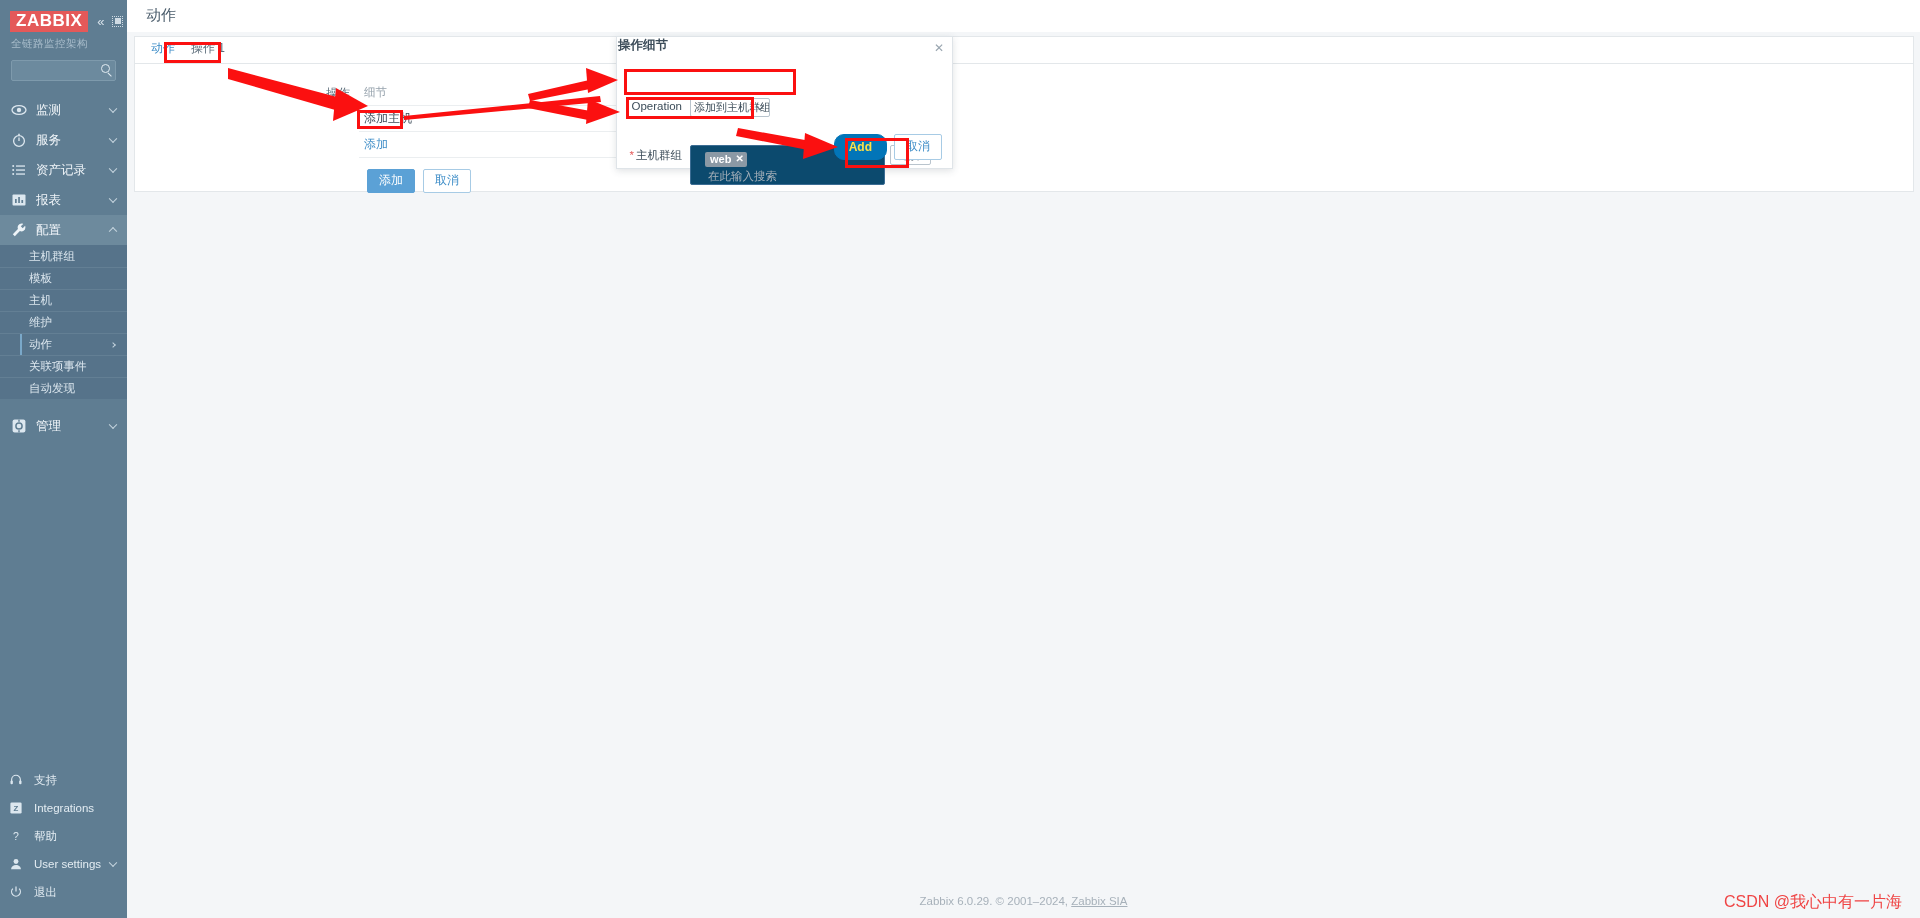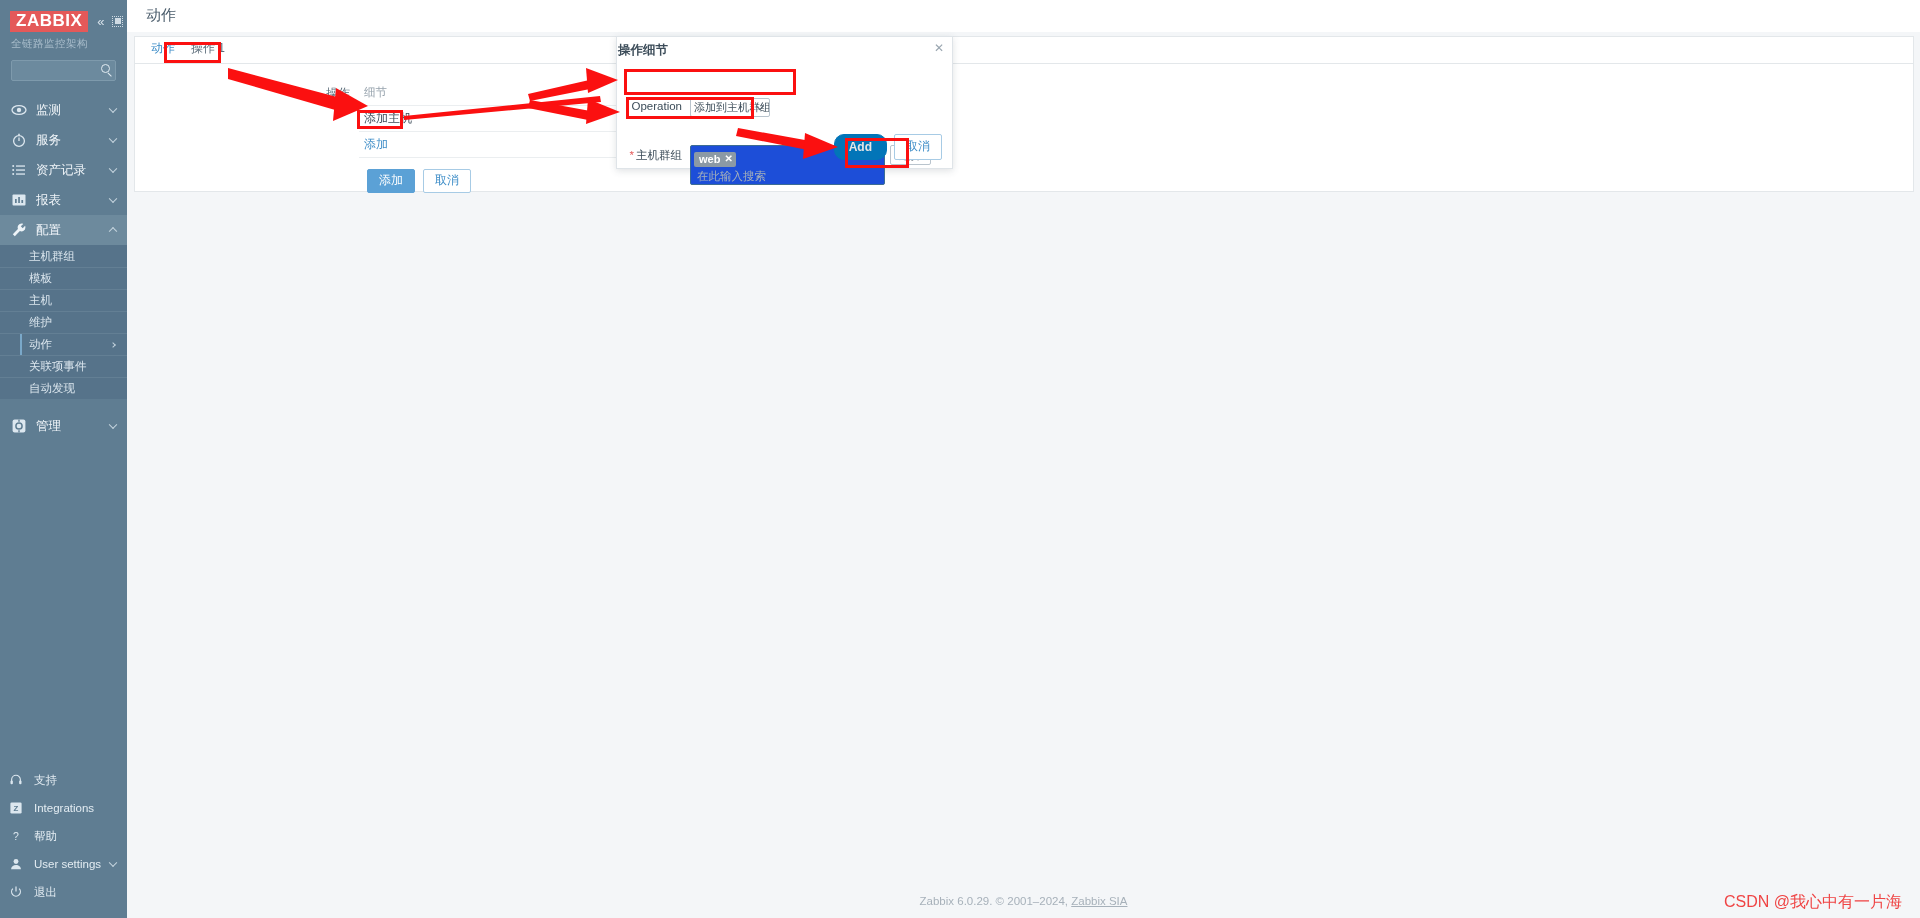--- a/index.html
+++ b/index.html
@@ -199,21 +199,21 @@
   
   .modal {
     position: absolute; left: 616px; top: 36px;
     width: 337px; height: 133px;
     background: #ffffff;
     border: 1px solid #dfe4e8;
     box-shadow: 0 2px 7px rgba(60,76,89,.16);
     z-index: 40;
   }
   .modal-head {
-    height: 27px; display: flex; align-items: center;
+    height: 27px; display: flex; align-items: flex-start;
     padding-left: 1px; position: relative;
   }
   .modal-title { font-size: 12.5px; color: #3c4c59; font-weight: bold; }
   .modal-close {
     position: absolute; right: 8px; top: 5px;
     color: #9aa6b0; font-size: 12px; cursor: pointer; line-height: 1;
   }
   .modal-body { padding: 5px 11px 0 11px; }
   .m-row { display: flex; align-items: flex-start; margin-bottom: 4px; margin-top: 28px; }
   .m-label {
@@ -232,21 +232,21 @@
   .sel-wrap { position: relative; }
   .sel-wrap::after {
     content: ""; position: absolute; right: 7px; top: 6px;
     width: 5px; height: 5px;
     border-right: 1.3px solid #56646f; border-bottom: 1.3px solid #56646f;
     transform: rotate(45deg); pointer-events: none;
   }
   .multiselect {
     width: 195px; min-height: 32px;
     border: 1px solid #3c6d94; border-radius: 2px;
-    background: #1d4ed8; padding: 3px 3px 0 3px;
+    background: #0c4a6e; padding: 3px 3px 0 14px;
   }
   .chip {
     display: inline-flex; align-items: center;
     background: #8b99a5; color: #ffffff;
     font-size: 11px; border-radius: 2px;
     padding: 1px 3px 2px 5px; font-weight: bold;
     height: 15px;
   }
   .chip-x { margin-left: 4px; font-size: 10px; cursor: pointer; }
   .ms-placeholder {
@@ -258,21 +258,21 @@
     background: #ffffff; border: 1px solid #b9c4cd;
     color: #3c4c59; border-radius: 2px;
     padding: 2px 8px 3px 8px; cursor: pointer; height: 20px;
     font-family: "Liberation Sans", sans-serif;
   }
   .modal-foot {
     position: absolute; right: 10px; bottom: 8px;
     display: flex; gap: 7px;
   }
   .btn-add {
-    background: #0275b8; color: #e5e5e5; border: 1px solid #0275b8;
+    background: #0275b8; color: #fde047; border: 1px solid #0275b8;
     font-size: 12px; font-weight: bold; border-radius: 10px;
     padding: 3px 14px 4px 14px; cursor: pointer;
     font-family: "Liberation Sans", sans-serif;
   }
   .btn-cancel {
     background: #ffffff; color: #3c8cc7; border: 1px solid #a7cbe5;
     font-size: 12px; border-radius: 2px;
     padding: 3px 11px 4px 11px; cursor: pointer;
     font-family: "Liberation Sans", sans-serif;
   }

